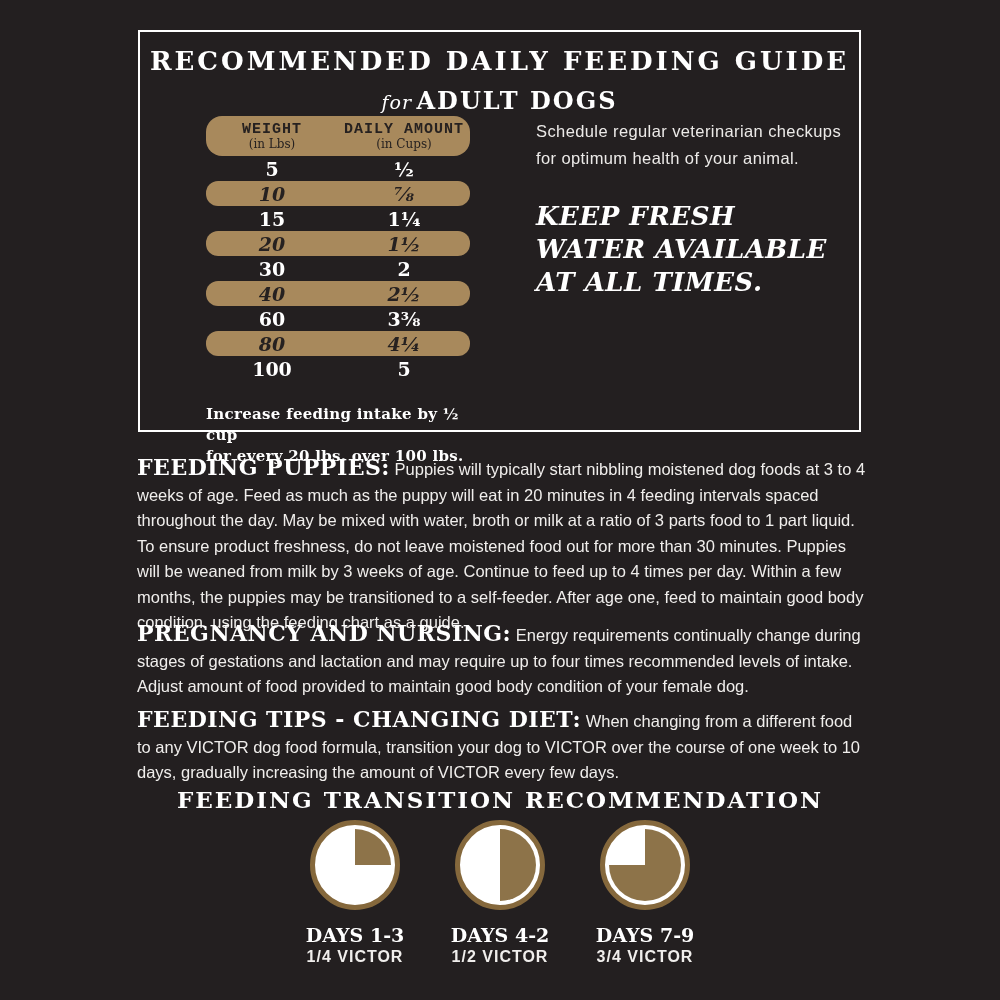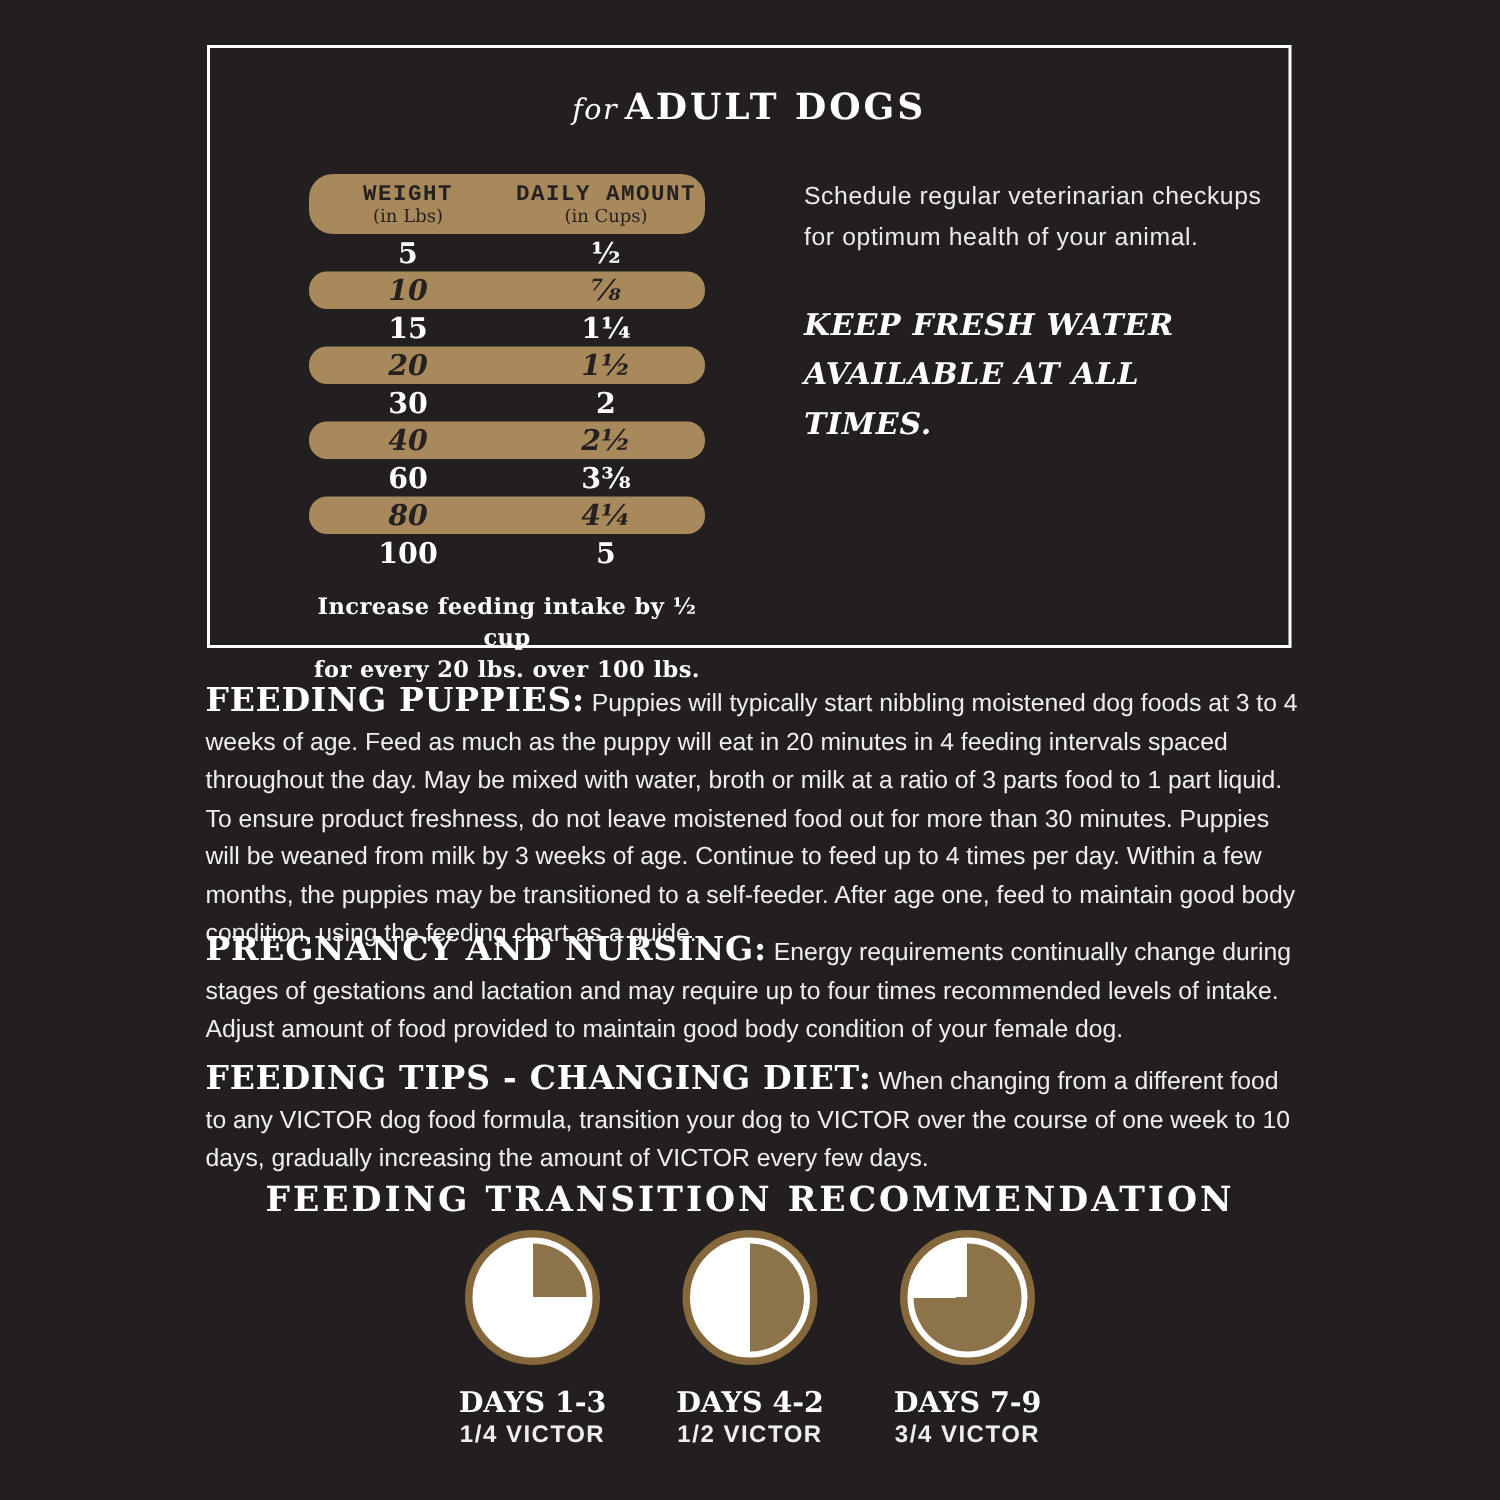--- a/index.html
+++ b/index.html
@@ -51,34 +51,34 @@
   .th-sub{font-family:"DejaVu Serif",serif;font-size:12px;line-height:13px;}
   .trow{
     height:25px;display:grid;grid-template-columns:50% 50%;align-items:center;
     text-align:center;font-family:"DejaVu Serif",serif;font-weight:bold;font-size:19px;
     color:#ffffff;
   }
   .trow.alt{
     background:var(--accent-tan);border-radius:12px;color:#262120;font-style:italic;
   }
   .note{
-    margin-top:13px;text-align:center;font-family:"DejaVu Serif",serif;font-weight:bold;
+    margin-top:23px;text-align:left;font-family:"DejaVu Serif",serif;font-weight:bold;
     font-size:15px;line-height:21px;color:#fff;letter-spacing:0.3px;
   }
 
   
   .right-col{position:absolute;left:396px;top:86px;width:310px;}
   .right-col p{
     font-size:16.5px;line-height:27px;color:#eceae8;letter-spacing:0.4px;
   }
   .right-col .p1{margin-bottom:27px;}
   .right-col .p2{margin-bottom:28px;}
   .right-col .emph{
     font-family:"DejaVu Serif",serif;font-weight:bold;font-style:italic;
-    font-size:20px;line-height:33px;color:#fff;letter-spacing:0.5px;
+    font-size:26px;line-height:33px;color:#fff;letter-spacing:0.5px;
   }
 
   
   .section{position:absolute;left:137px;width:730px;font-size:16.5px;line-height:25.5px;color:#f0eeec;}
   .section .shead{
     font-family:"DejaVu Serif",serif;font-weight:bold;font-size:22px;color:#ffffff;
     letter-spacing:0.5px;
   }
   .sec-1{top:455px;}
   .sec-2{top:621px;}
@@ -108,20 +108,21 @@
     margin-top:2px;font-size:16px;font-weight:bold;letter-spacing:1px;color:#f0eeec;
   }
 </style>
 </head>
 <body>
 
 <div class="canvas">
 
   <div class="guide-box">
     <div class="panel-title">
+      <div class="t1">RECOMMENDED DAILY FEEDING GUIDE</div>
       <div class="t2">
         <span class="for">for</span>
         <span class="adult">ADULT DOGS</span>
       </div>
     </div>
 
     <div class="table-wrap">
       <div class="thead">
         <div class="th">
           <div class="th-main">WEIGHT</div>

